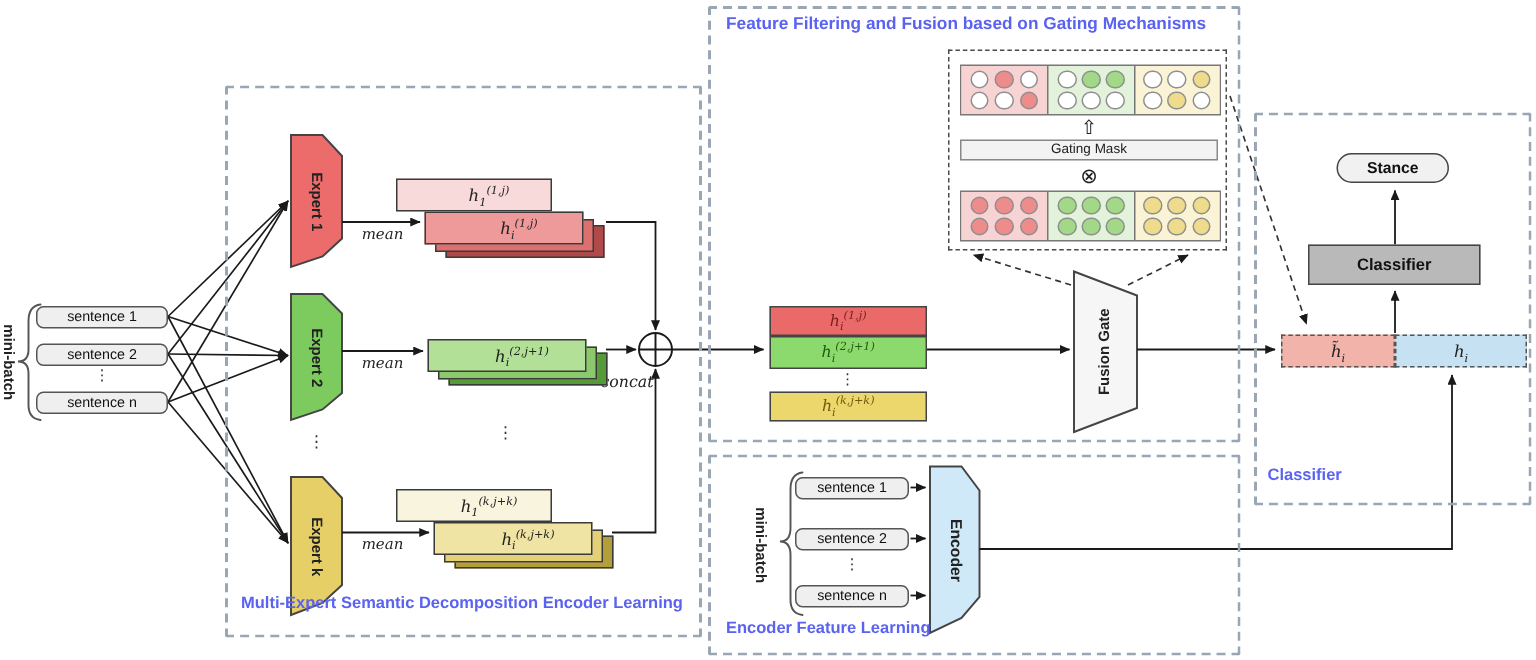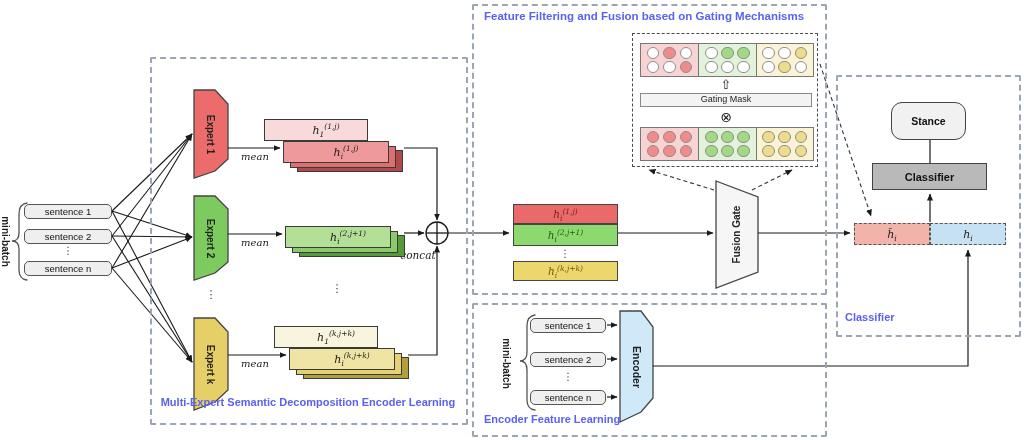--- a/index.html
+++ b/index.html
@@ -173,21 +173,21 @@
 
   <div class="abs dots" style="left:327px;top:280px;width:20px;height:16px;">
       <span>⋮</span>
     </div>
 
   <div class="abs card" style="left:303px;top:357px;width:106px;height:22px;background:#b29f3a;"></div>
   <div class="abs card" style="left:296px;top:353px;width:106px;height:22px;background:#e3d077;"></div>
   <div class="abs card" style="left:289px;top:348px;width:106px;height:22px;background:#efe4a4;">
     <span class="math"><i>h</i><sub>i</sub><sup>(k,j+k)</sup></span>
     </div>
-  <div class="abs card" style="left:274px;top:326px;width:104px;height:22px;background:#f8f4dd;">
+  <div class="abs card" style="left:264px;top:326px;width:104px;height:22px;background:#f8f4dd;">
     <span class="math"><i>h</i><sub>1</sub><sup>(k,j+k)</sup></span>
     </div>
 
   <div class="abs bigbox" style="left:472px;top:4px;width:355px;height:291px;"></div>
   <div class="abs boxtitle" style="left:484px;top:10px;font-size:11.5px;">Feature Filtering and Fusion based on Gating Mechanisms</div>
 
   <div class="abs bar" style="left:513px;top:204px;width:105px;height:20px;background:#ea6a6a;">
     <span class="math" style="color:#7c1d1d;"><i>h</i><sub>i</sub><sup>(1,j)</sup></span>
     </div>
   <div class="abs bar" style="left:513px;top:224px;width:105px;height:22px;background:#8cd96d;">
@@ -283,26 +283,26 @@
     </div>
   <div class="abs sbox" style="left:530px;top:390px;width:76px;height:15px;">
       <span>sentence n</span>
     </div>
   <div class="abs vlabel rot90" style="left:620px;top:311px;width:33px;height:111px;">
     <span class="bold" style="font-size:10.5px;">Encoder</span>
     </div>
 
   <div class="abs bigbox" style="left:836px;top:75px;width:185px;height:262px;"></div>
   <div class="abs boxtitle" style="left:845px;top:311px;">Classifier</div>
-  <div class="abs stance" style="left:891px;top:102px;width:75px;height:38px;">
+  <div class="abs stance" style="left:891px;top:102px;width:75px;height:20px;">
       <span>Stance</span>
     </div>
   <div class="abs clsrect" style="left:872px;top:163px;width:115px;height:27px;">
       <span>Classifier</span>
     </div>
   <div class="abs hbox" style="left:854px;top:223px;width:76px;height:22px;background:#f2b4aa;">
     <span class="math"><i>h̃</i><sub>i</sub></span>
     </div>
-  <div class="abs hbox" style="left:930px;top:223px;width:76px;height:22px;background:#c6e1f2;">
+  <div class="abs hbox" style="left:930px;top:223px;width:88px;height:22px;background:#c6e1f2;">
     <span class="math"><i>h</i><sub>i</sub></span>
     </div>
 
 </div>
 
 </body></html>

